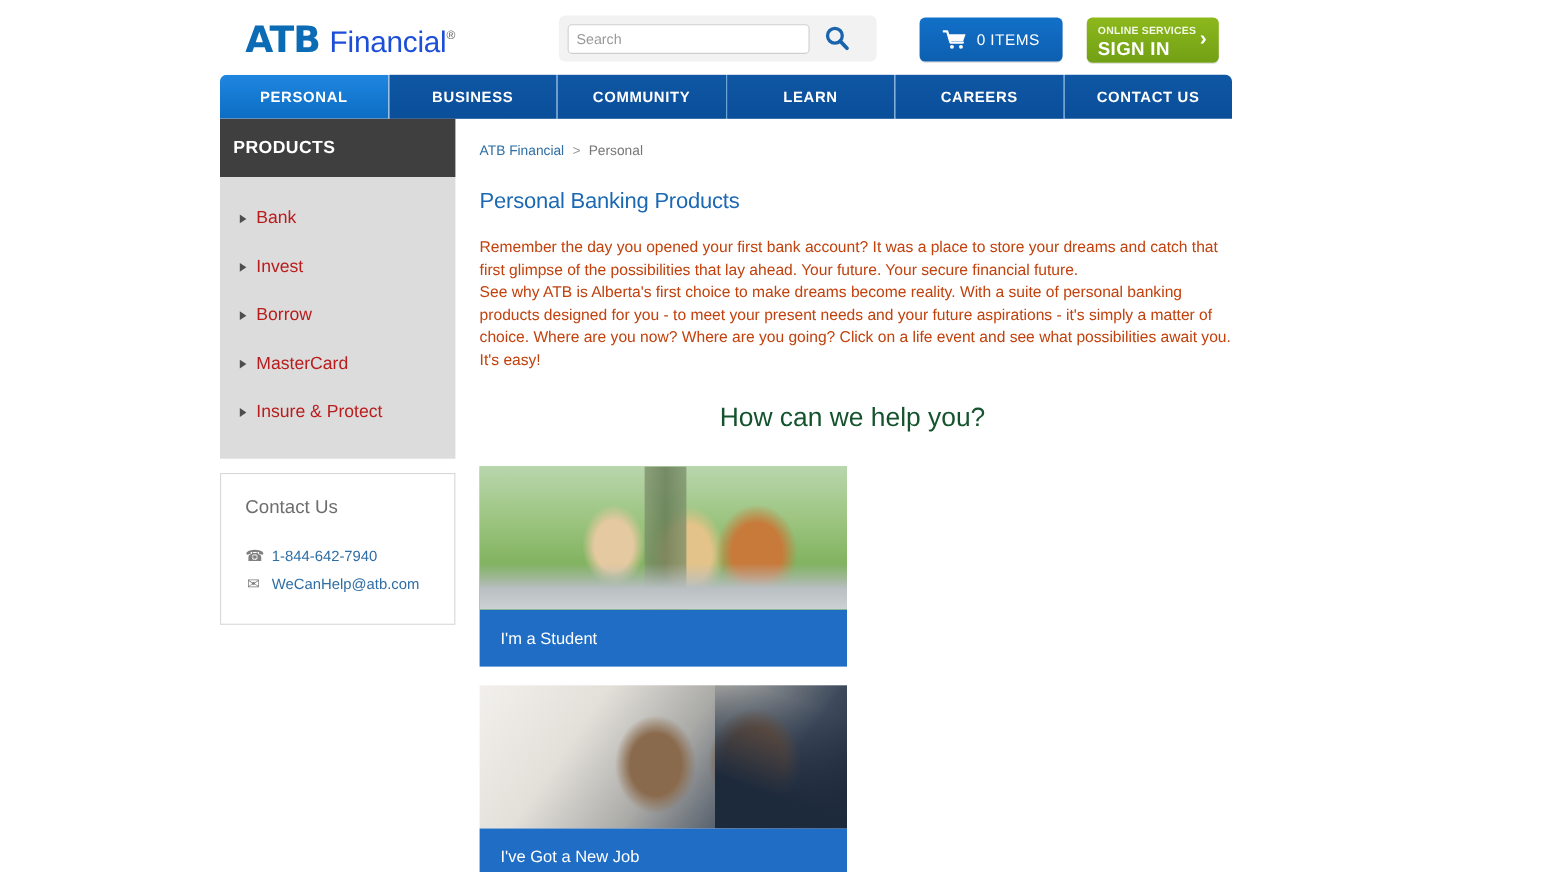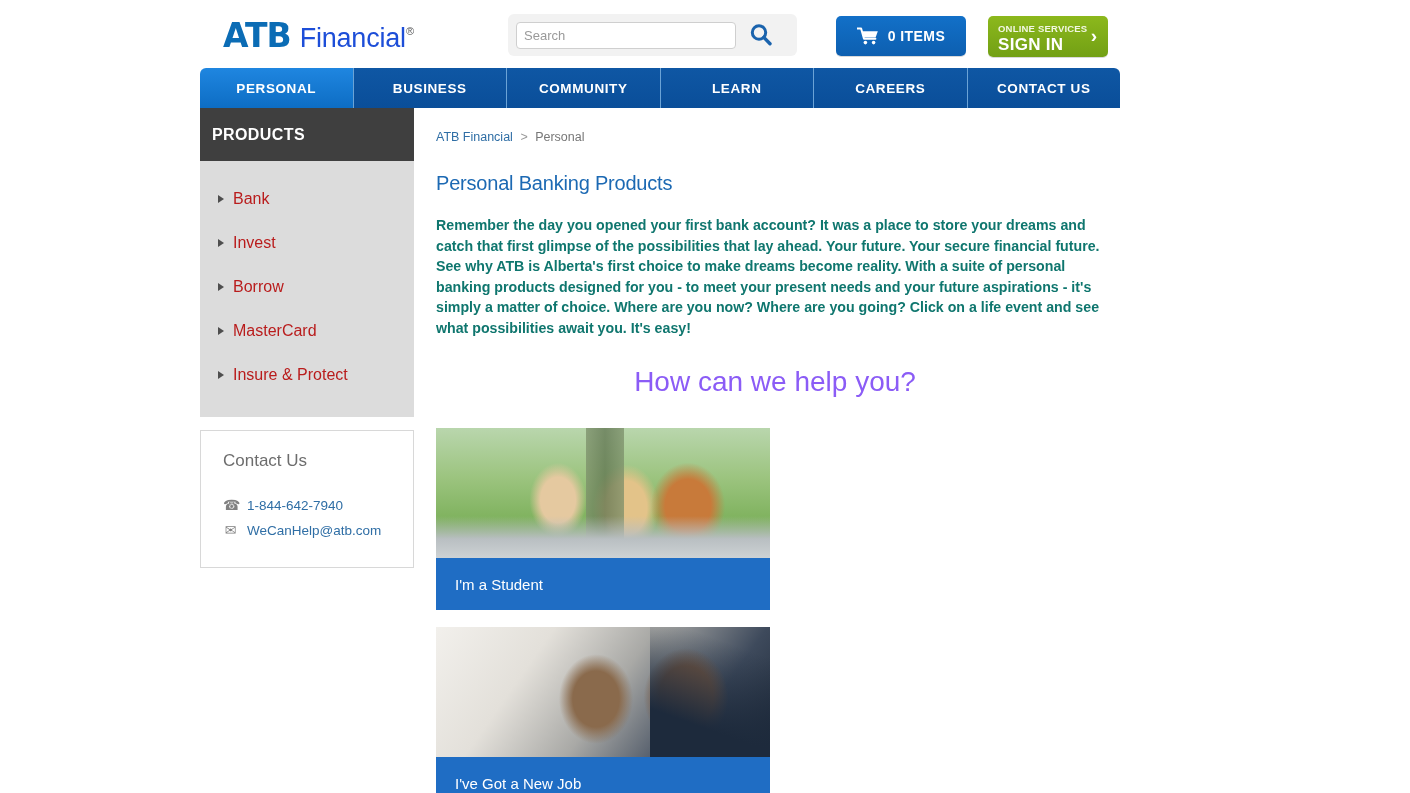--- a/index.html
+++ b/index.html
@@ -47,21 +47,21 @@
 
   .cart-btn {
     position: absolute; left: 636px; top: 16px;
     width: 130px; height: 40px;
     background: linear-gradient(#1270c8, #0d5fb0);
     border-radius: 5px; border: none; cursor: pointer;
     display: flex; align-items: center; justify-content: center; gap: 9px;
     box-shadow: 0 1px 0 rgba(0,0,0,.15);
   }
   .cart-label {
-    color: #fff; font-size: 14px; font-weight: bold; letter-spacing: .4px;
+    color: #fff; font-size: 14px; font-weight: normal; letter-spacing: .4px;
     font-family: "Liberation Sans", sans-serif;
   }
 
   .signin-btn {
     position: absolute; left: 788px; top: 16px;
     width: 120px; height: 41px;
     background: linear-gradient(#8cb81c, #72a015);
     border-radius: 5px; border: none; cursor: pointer;
     padding: 3px 8px 0 10px; text-align: left; position: absolute;
     box-shadow: 0 1px 0 rgba(0,0,0,.15);
@@ -131,27 +131,27 @@
   
   .crumb { font-size: 12.5px; color: #777; margin-bottom: 28px; }
   .crumb a { color: #2f6ea5; text-decoration: none; cursor: pointer; }
   .crumb-sep { margin: 0 4px; color: #999; }
 
   .page-title {
     font-size: 20px; color: #1c69b3; font-weight: 400;
     letter-spacing: -.2px; margin-bottom: 20px;
   }
   .para {
-    font-size: 14.2px; color: #0f766e; line-height: 20.5px;
-    max-width: 686px; margin-bottom: 0; font-weight: bold;
+    font-size: 14.2px; color: #c2410c; line-height: 20.5px;
+    max-width: 686px; margin-bottom: 0;
   }
   .para + .para { margin-top: 0px; }
 
   .help-head {
-    text-align: center; color: #8b5cf6; font-size: 28px;
+    text-align: center; color: #14532d; font-size: 24px;
     margin: 28px 0 0 0; padding-right: 6px;
   }
 
   .cards { margin-top: 30px; display: flex; flex-wrap: wrap; gap: 17px 17px; }
   .card { width: 334px; cursor: pointer; }
   .card-img { width: 334px; height: 130px; position: relative; overflow: hidden; }
   .card-bar {
     width: 334px; height: 52px; background: #1f6dc4;
     display: flex; align-items: center; padding-left: 19px;
   }

